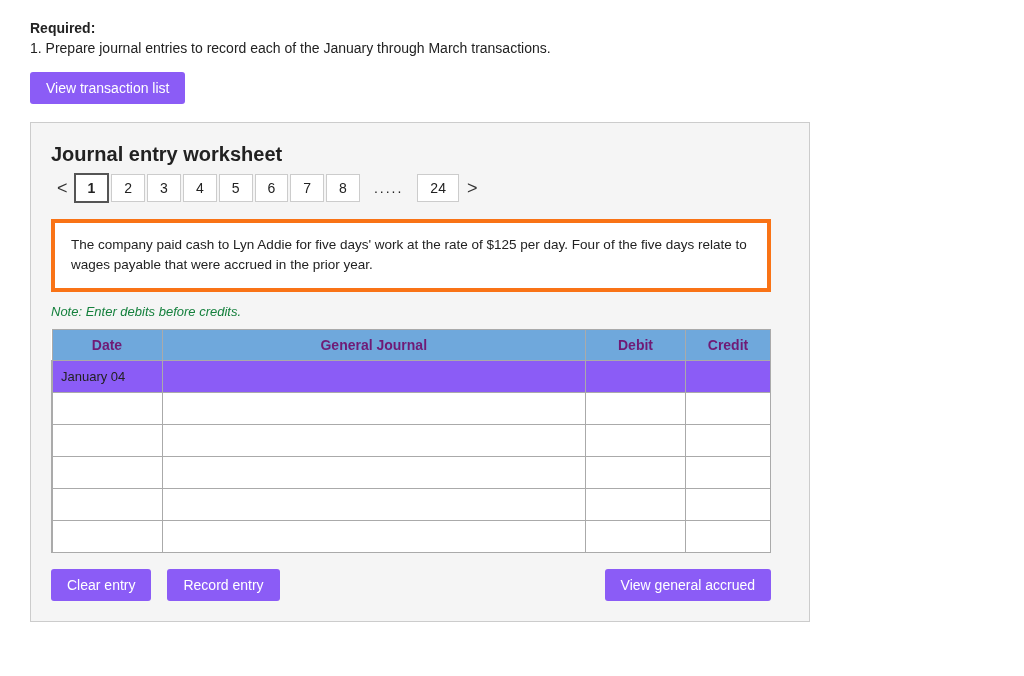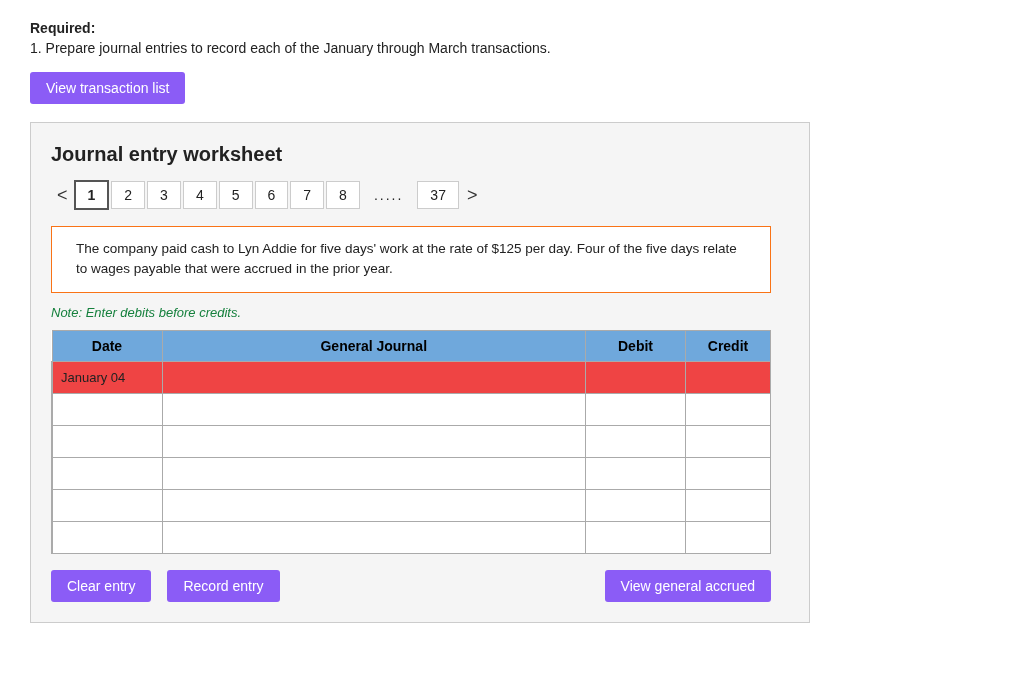--- a/index.html
+++ b/index.html
@@ -31,21 +31,21 @@
     }
     .worksheet-container {
       border: 1px solid #ccc;
       background: #f5f5f5;
       padding: 20px 20px 20px 20px;
       max-width: 780px;
     }
     .worksheet-title {
       font-size: 20px;
       font-weight: bold;
-      margin-bottom: 14px;
+      margin-bottom: 7px;
     }
     .tab-nav {
       display: flex;
       align-items: center;
       margin-bottom: 16px;
       gap: 0;
     }
     .tab-nav-arrow {
       background: none;
       border: none;
@@ -68,44 +68,44 @@
       border: 2px solid #555;
       font-weight: bold;
     }
     .tab-item.dots {
       border: none;
       background: transparent;
       letter-spacing: 2px;
       cursor: default;
     }
     .description-box {
-      border: 1px solid #f97316;
-      background: #fff;
-      padding: 12px 24px;
+      border: 4px solid #f97316;
+      background: #fff;
+      padding: 12px 16px;
       margin-bottom: 12px;
       font-size: 13.5px;
       line-height: 1.5;
       max-width: 720px;
       margin-top: 10px;
     }
     .note-text {
       color: #15803d;
       font-size: 13px;
       margin-bottom: 10px;
       font-style: italic;
     }
     .journal-table {
       width: 100%;
       border-collapse: collapse;
       background: #fff;
       max-width: 720px;
     }
     .journal-table th {
       background-color: #6fa8dc;
-      color: #000000;
+      color: #701a75;
       border: 1px solid #aaa;
       padding: 7px 10px;
       text-align: center;
       font-weight: bold;
       font-size: 14px;
     }
     .journal-table th.col-date {
       width: 110px;
       text-align: center;
     }
@@ -134,21 +134,21 @@
       padding: 4px 8px;
       font-size: 13px;
       background: transparent;
     }
     .journal-table td.date-cell {
       padding: 4px 8px;
       font-size: 13px;
       vertical-align: middle;
     }
     .journal-table tr:first-child td {
-      background: #ef4444;
+      background: #8b5cf6;
     }
     .journal-table tr td:first-child {
       border-left: 2px solid #aaa;
     }
     .bottom-buttons {
       display: flex;
       align-items: center;
       gap: 16px;
       margin-top: 16px;
       max-width: 720px;
@@ -182,21 +182,21 @@
     <button class="tab-nav-arrow">&lt;</button>
     <div class="tab-item active">1</div>
     <div class="tab-item">2</div>
     <div class="tab-item">3</div>
     <div class="tab-item">4</div>
     <div class="tab-item">5</div>
     <div class="tab-item">6</div>
     <div class="tab-item">7</div>
     <div class="tab-item">8</div>
     <div class="tab-item dots">.....</div>
-    <div class="tab-item">37</div>
+    <div class="tab-item">24</div>
     <button class="tab-nav-arrow">&gt;</button>
   </div>
 
   <div class="description-box">
     <span>The company paid cash to Lyn Addie for five days' work at the rate of $125 per day. Four of the five days relate to wages payable that were accrued in the prior year.</span>
   </div>
 
   <div class="note-text">
     <span>Note: Enter debits before credits.</span>
   </div>

